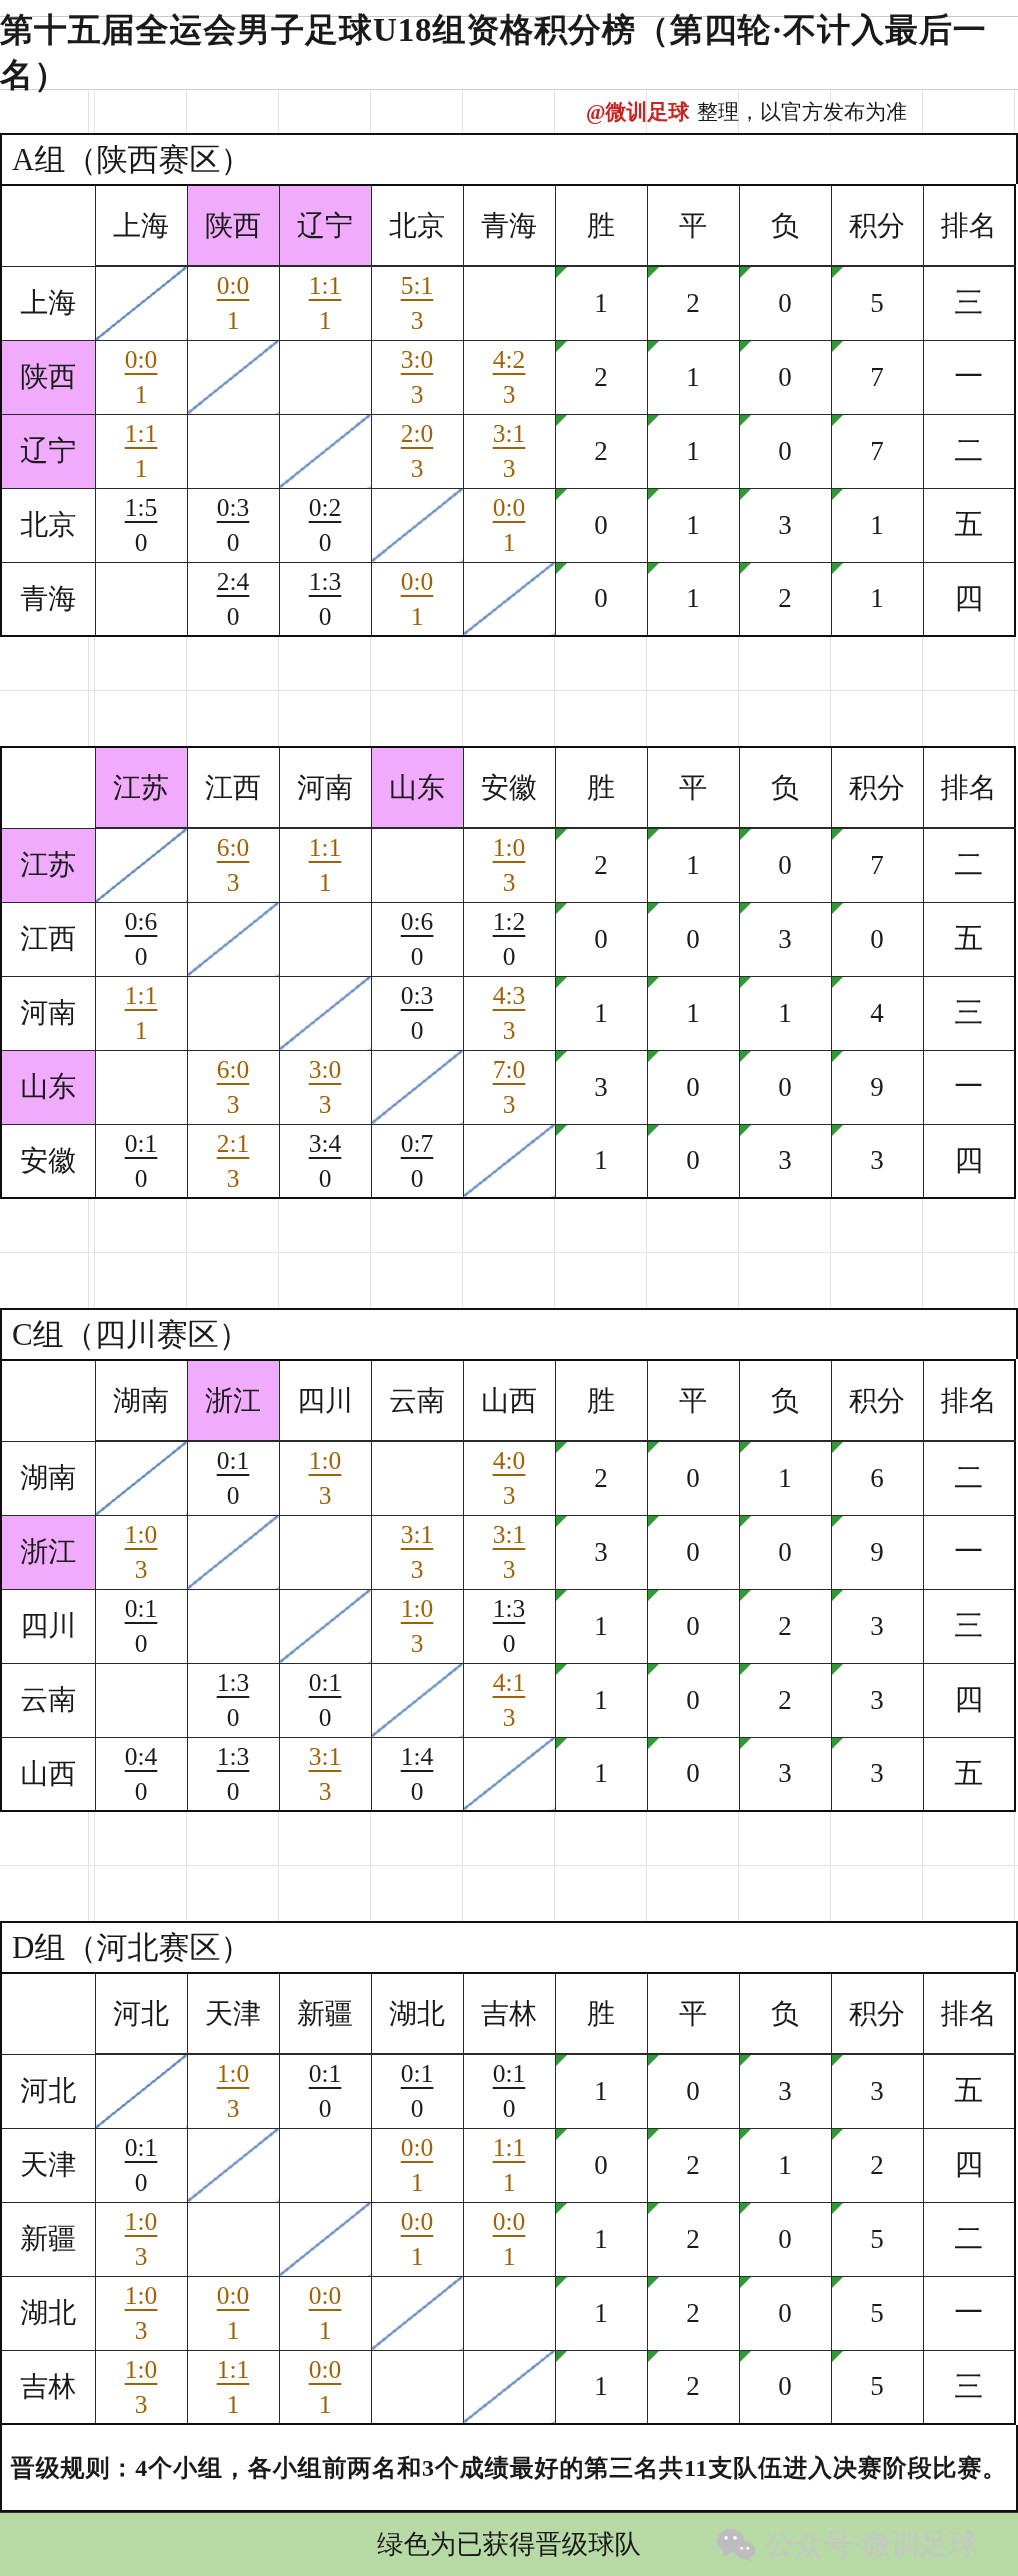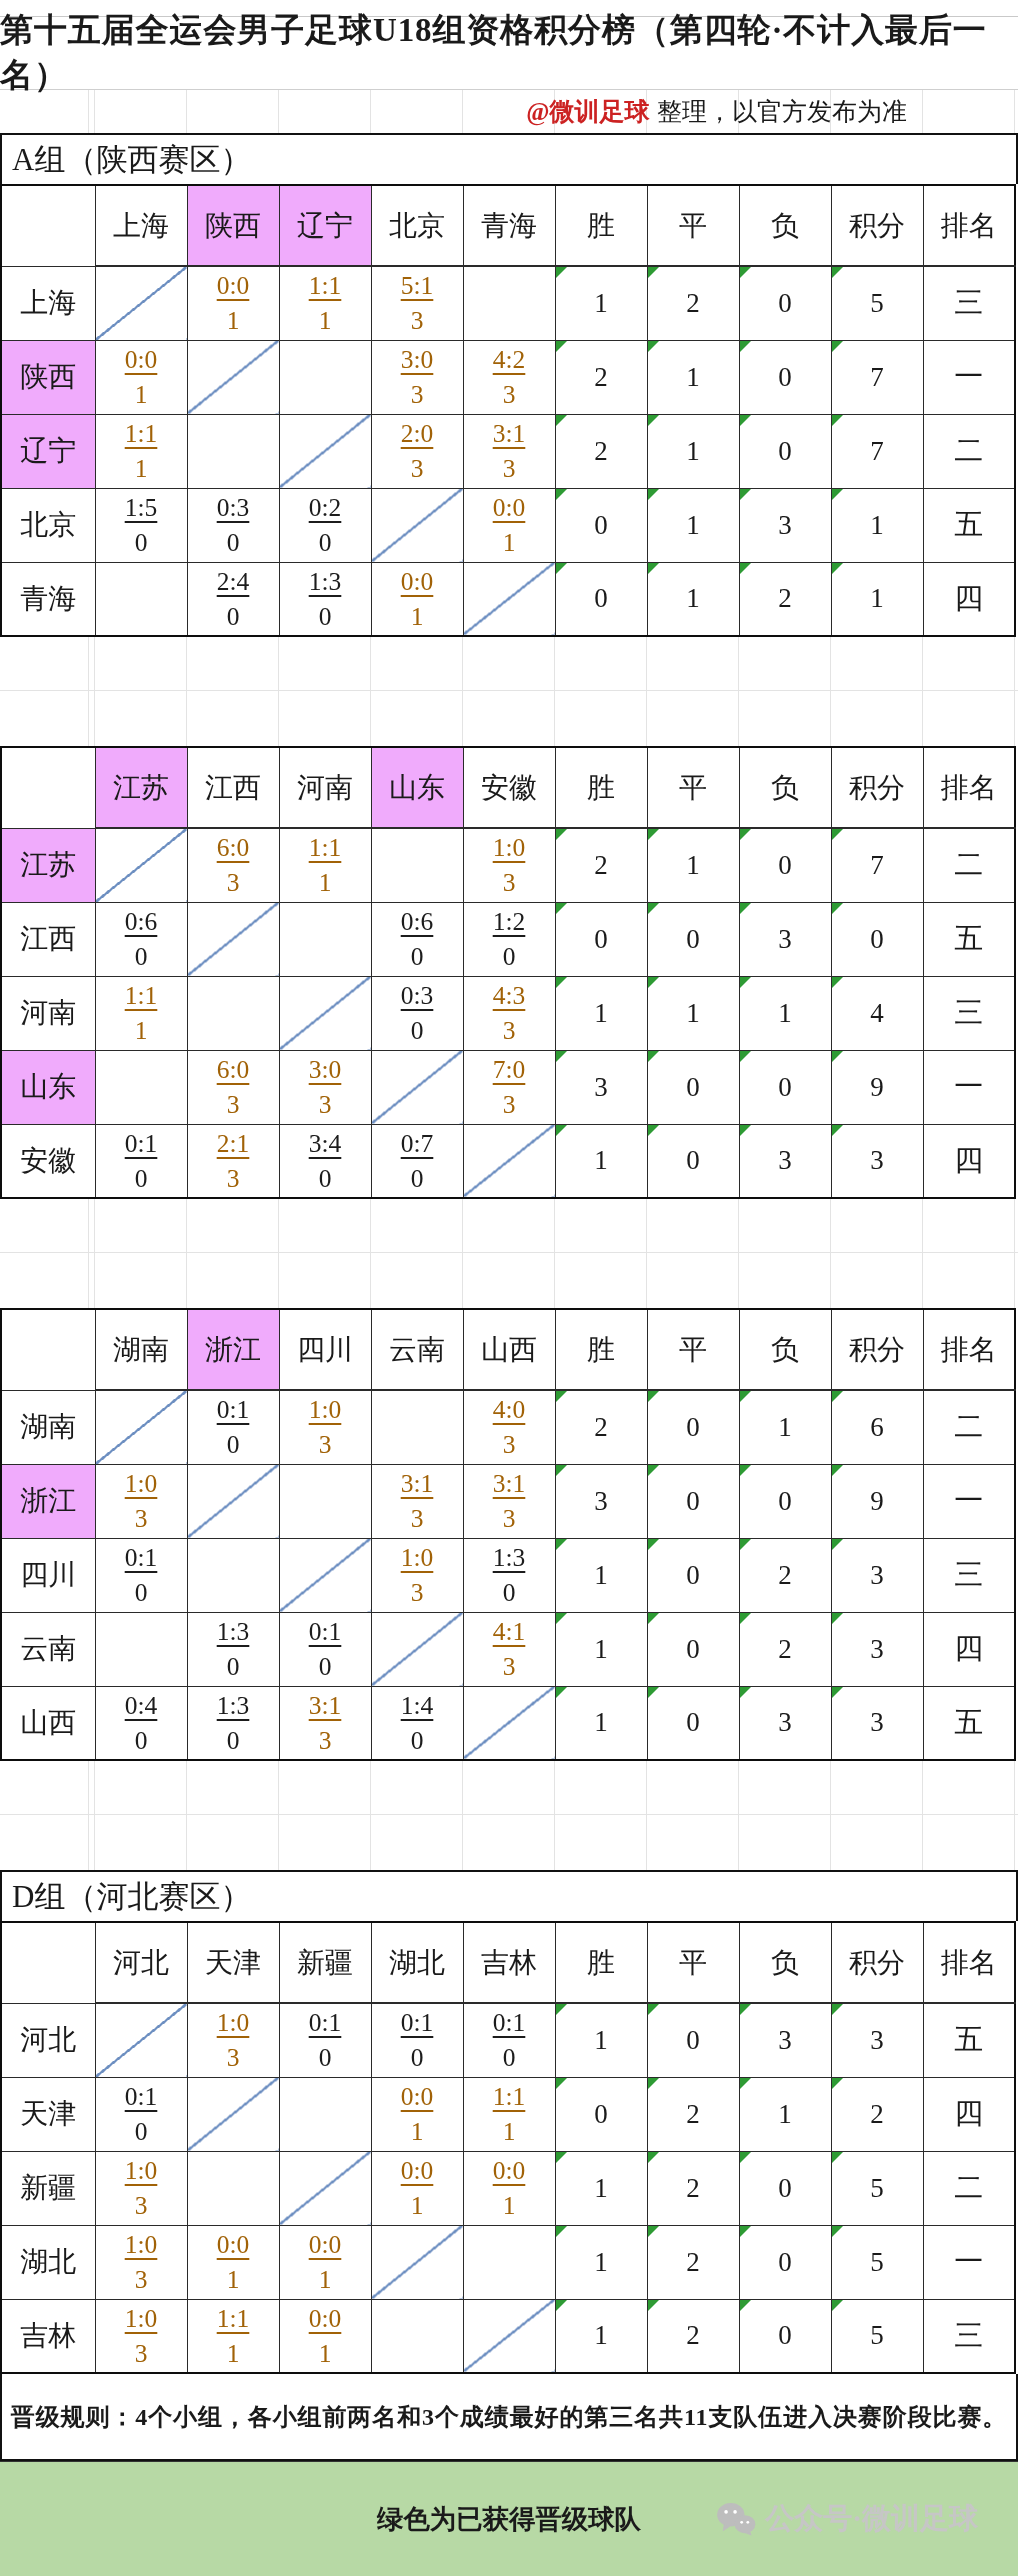--- a/index.html
+++ b/index.html
@@ -13,21 +13,21 @@
   
   .title-row{
     height:74px;box-sizing:border-box;border-top:0.9px solid #c9c9c9;border-bottom:0.9px solid #cfcfcf;
     display:flex;align-items:center;justify-content:center;
     font-size:33px;font-weight:bold;letter-spacing:0.9px;margin-top:16px;
   }
   
   .credit-row{
     height:43px;box-sizing:border-box;position:relative;
     display:flex;align-items:center;justify-content:flex-end;
-    padding-right:111px;font-size:25px;
+    padding-right:111px;font-size:21px;
     background-image:repeating-linear-gradient(90deg,#e3e3e3 0 0.9px,transparent 0.9px 92px);
     background-position:94px 0;
     font-family:Liberation Serif, serif;
   }
   .credit-handle{color:#cc2222;font-weight:bold;margin-right:7.5px;}
 
   
   .group-label{
     height:51px;line-height:49px;box-sizing:border-box;
     border:2.8px solid #111;border-bottom:none;
@@ -73,21 +73,21 @@
   .gap::after{content:"";position:absolute;left:0;right:0;top:53px;border-top:0.9px solid #e3e3e3;}
 
   
   .note-row{
     height:87px;box-sizing:border-box;border:2.8px solid #111;border-top:none;
     display:flex;align-items:center;justify-content:center;
     font-size:24px;letter-spacing:0.9px;font-weight:bold;
   }
   .footer-bar{
     height:45px;flex:1;background:#b7d9a5;position:relative;border-top:1.9px solid #333;
-    display:flex;align-items:center;justify-content:center;font-size:26.4px;font-weight:bold;
+    display:flex;align-items:center;justify-content:center;font-size:26.4px;
   }
   .watermark{
     position:absolute;right:40px;top:50%;transform:translateY(-50%);
     display:flex;align-items:center;gap:9.4px;color:#c6c6c6;font-size:29px;white-space:nowrap;
   }
 </style>
 </head>
 <body>
 
 <div class="sheet">
@@ -390,20 +390,21 @@
               <td class="stat">0</td>
               <td class="stat">3</td>
               <td class="stat">3</td>
               <td class="rank">四</td>
             </tr>
           </tbody>
         </table>
       </section>
       <div class="gap"></div>
       <section class="group">
+        <div class="group-label">C组（四川赛区）</div>
         <table class="grid">
           <colgroup>
             <col style="width: 94px;">
             <col style="width: 92px;">
             <col style="width: 92px;">
             <col style="width: 92px;">
             <col style="width: 92px;">
             <col style="width: 92px;">
             <col style="width: 92px;">
             <col style="width: 92px;">

